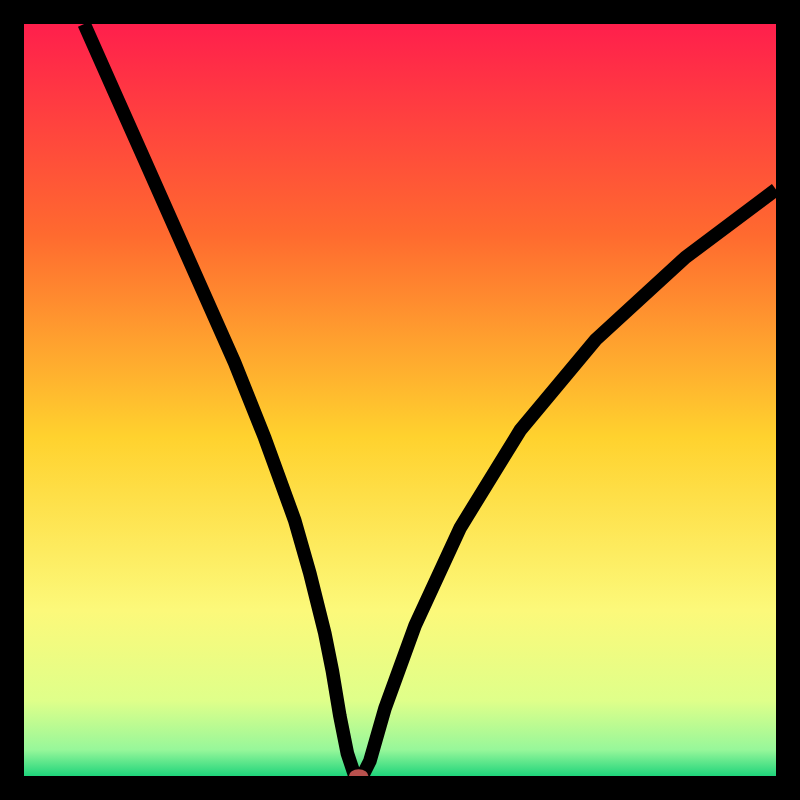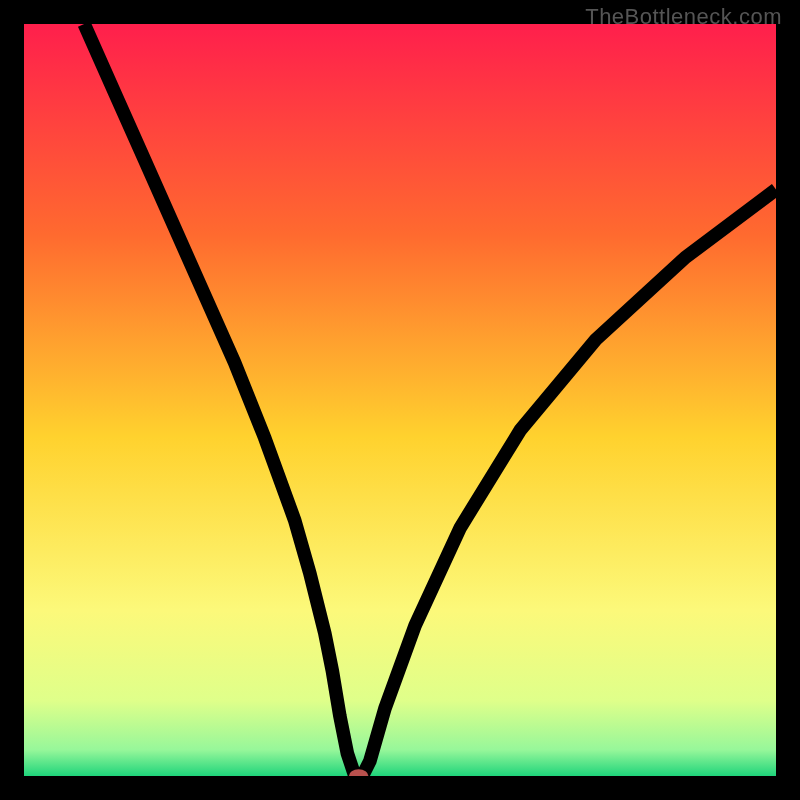--- a/index.html
+++ b/index.html
@@ -47,21 +47,20 @@
   }
   .dot {
     fill: #b9514e;
   }
 </style>
 </head>
 <body>
 
 <div class="frame">
 
-  <div class="watermark">TheBottleneck.com</div>
 
   <div class="plot">
     <svg viewBox="0 0 100 100" preserveAspectRatio="none">
       <defs>
         <linearGradient id="bg-grad" x1="0" y1="0" x2="0" y2="1">
         <stop offset="0%" stop-color="#ff1f4c"></stop>
             <stop offset="28.000000000000004%" stop-color="#ff6a2f"></stop>
             <stop offset="55.00000000000001%" stop-color="#ffd22e"></stop>
             <stop offset="78%" stop-color="#fcf97a"></stop>
             <stop offset="90%" stop-color="#dfff8a"></stop>

